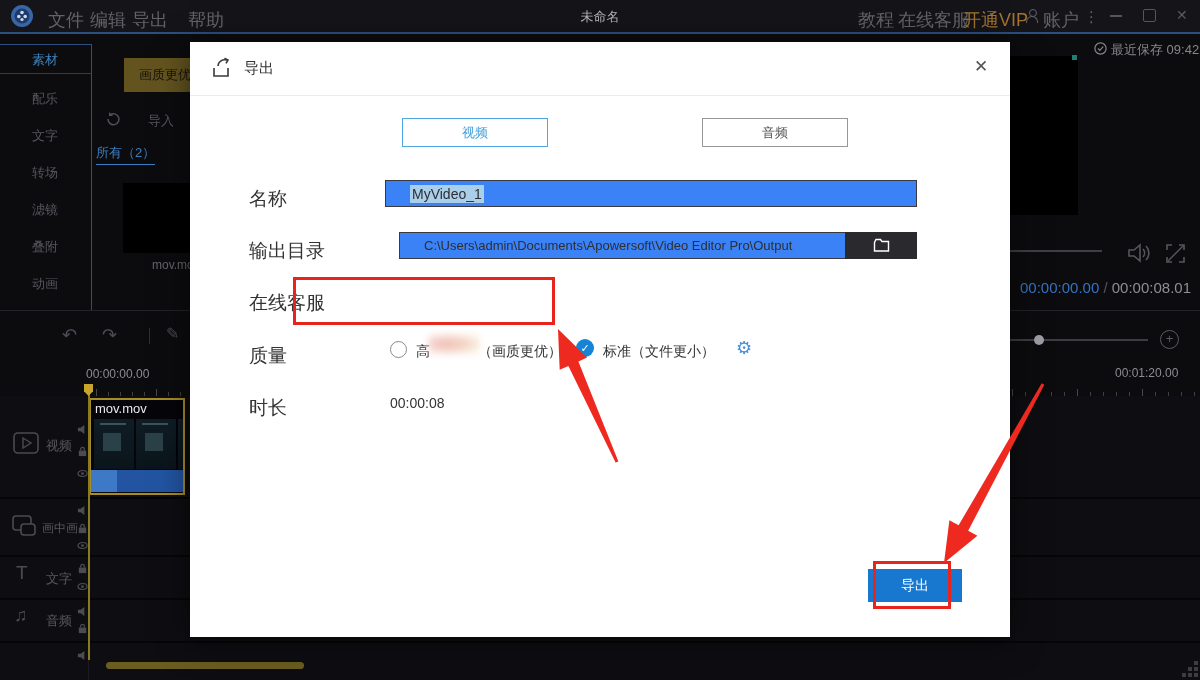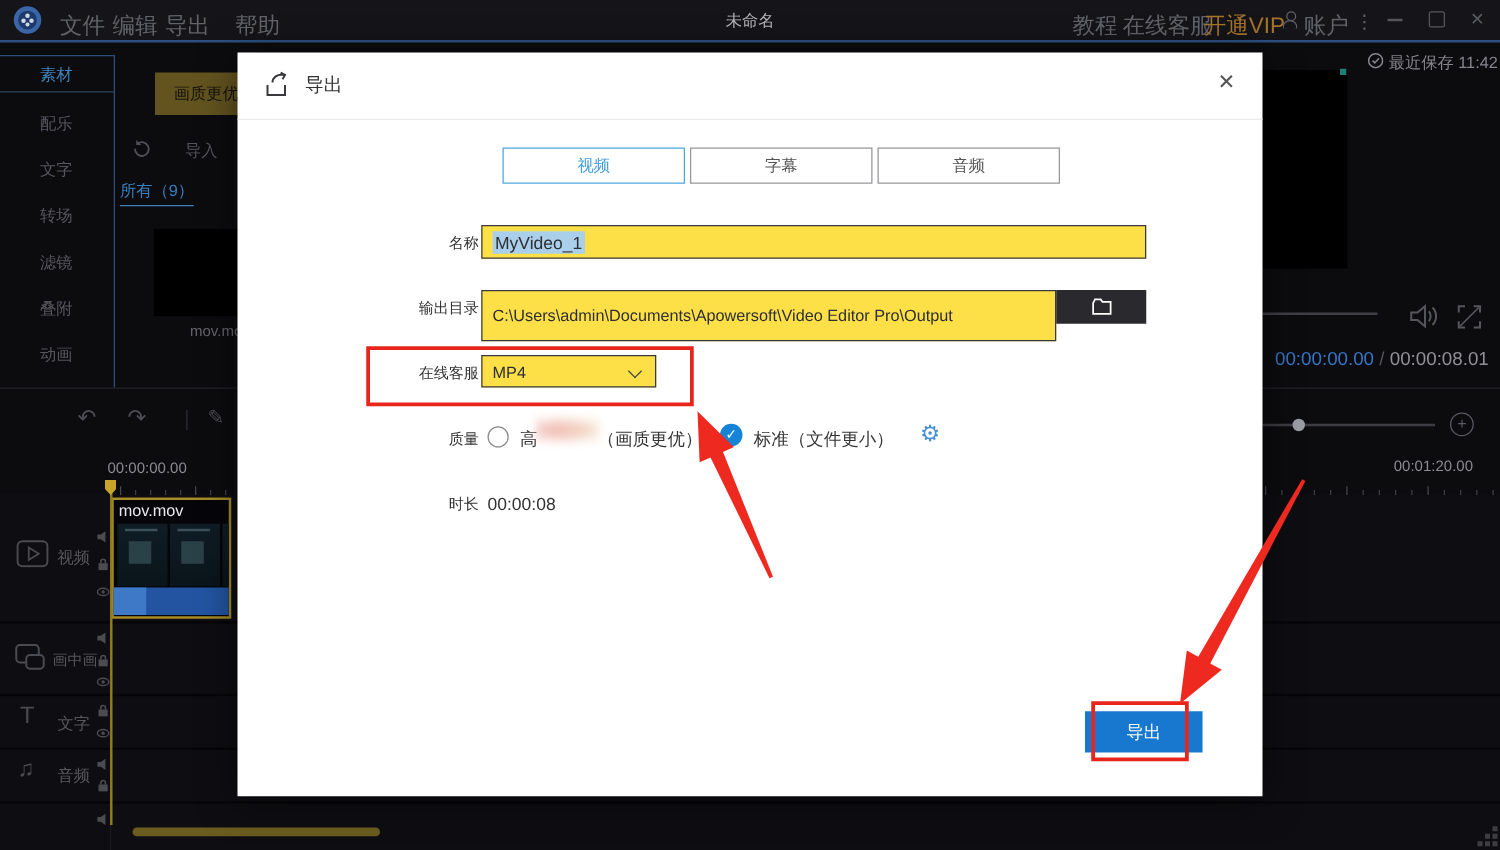--- a/index.html
+++ b/index.html
@@ -68,23 +68,23 @@
   .ticks i.major{height:7px;background:#46464e;}
   
   .dialog{left:190px;top:42px;width:820px;height:595px;background:#fff;z-index:10;
           box-shadow:0 4px 30px rgba(0,0,0,.55);}
   .dlg-divider{left:0;top:53px;width:820px;height:1px;background:#ececef;}
   .dlg-title{left:54px;top:17px;font-size:15px;color:#333;}
   .dlg-close{left:784px;top:14px;font-size:17px;color:#555;}
   .tab{top:76px;width:146px;height:29px;box-sizing:border-box;border:1px solid #96969b;
        font-size:13px;color:#555;text-align:center;line-height:27px;background:#fff;}
   .tab.active{border-color:#4ea6e2;color:#3f9edb;}
-  .flabel{left:83px;width:110px;text-align:right;font-size:12px;color:#333;}
-  .tinput{box-sizing:border-box;border:1px solid #3a3a3e;background:#fde047;font-size:13px;color:#2e2e32;
-          display:flex;align-items:center;padding:0 8px;}
+  .flabel{left:59px;width:110px;text-align:left;font-size:19px;color:#333;}
+  .tinput{box-sizing:border-box;border:1px solid #3a3a3e;background:#3b82f6;font-size:13px;color:#2e2e32;
+          display:flex;align-items:center;padding:0 24px;}
   .sel{background:#a9cfeb;font-size:14px;padding:1px 2px;}
   .folderbtn{left:655px;top:190px;width:72px;height:27px;background:#2a2a2e;display:flex;
              align-items:center;justify-content:center;}
   .chev{position:absolute;right:12px;top:8px;width:7px;height:7px;border-right:1.5px solid #444;
         border-bottom:1.5px solid #444;transform:rotate(45deg);}
   .radio-off{left:200px;top:299px;width:15px;height:15px;border:1.5px solid #8a8a90;border-radius:50%;}
   .radio-on{left:386px;top:297px;width:18px;height:18px;border-radius:50%;background:#1583d6;
             color:#fff;font-size:11px;line-height:18px;text-align:center;}
   .qtext{top:301px;font-size:14px;color:#333;}
   .blob{left:238px;top:289px;width:52px;height:26px;filter:blur(3px);
@@ -145,21 +145,21 @@
   <div class="abs side-item" style="top:201px">滤镜</div>
   <div class="abs side-item" style="top:238px">叠附</div>
   <div class="abs side-item" style="top:275px">动画</div>
 
   <div class="abs localbtn">画质更优</div>
   <svg class="abs" style="left:104px;top:110px" width="18" height="18" viewBox="0 0 18 18">
     <path d="M4 9a5.5 5.5 0 1 0 2-4" fill="none" stroke="#4f4f55" stroke-width="1.5"></path>
     <path d="M5 2v4h4z" fill="#4f4f55"></path>
   </svg>
   <div class="abs importtxt">导入</div>
-  <div class="abs alllink">所有（9）</div>
+  <div class="abs alllink">所有（2）</div>
   <div class="abs libthumb"></div>
   <div class="abs libname">mov.mov</div>
 
   <div class="abs hdiv"></div>
   <div class="abs tool" style="left:62px">↶</div>
   <div class="abs tool" style="left:102px">↷</div>
   <div class="abs tooldiv"></div>
   <div class="abs tool" style="left:166px;font-size:16px">✎</div>
   <div class="abs ttime" style="left:86px;top:367px">00:00:00.00</div>
 
@@ -280,21 +280,21 @@
       <b style="left:12px;top:6px"></b>
     <b style="left:0;top:12px"></b>
       <b style="left:6px;top:12px"></b>
       <b style="left:12px;top:12px"></b>
   </div>
 
   <svg class="abs" style="left:1094px;top:42px" width="13" height="13" viewBox="0 0 13 13">
     <circle cx="6.5" cy="6.5" r="5.6" fill="none" stroke="#85858b" stroke-width="1.2"></circle>
     <path d="M4 6.5l1.8 1.8L9.2 4.6" fill="none" stroke="#85858b" stroke-width="1.2"></path>
   </svg>
-  <div class="abs saved" style="left:1111px;top:41px">最近保存 11:42</div>
+  <div class="abs saved" style="left:1111px;top:41px">最近保存 09:42</div>
   <div class="abs preview"></div>
   <div class="abs tealdot"></div>
   <div class="abs seekline"></div>
   <svg class="abs" style="left:1126px;top:241px" width="26" height="24" viewBox="0 0 26 24">
     <path d="M3 9h5l6-5v16l-6-5H3z" fill="none" stroke="#55555c" stroke-width="1.6"></path>
     <path d="M17 8a6 6 0 0 1 0 8M20 5a10 10 0 0 1 0 14" fill="none" stroke="#55555c" stroke-width="1.6"></path>
   </svg>
   <svg class="abs" style="left:1165px;top:243px" width="21" height="21" viewBox="0 0 21 21">
     <path d="M2 7V2h5M14 2h5v5M19 14v5h-5M7 19H2v-5" fill="none" stroke="#55555c" stroke-width="1.6"></path>
     <path d="M3 18L18 3" stroke="#55555c" stroke-width="1.4"></path>
@@ -313,43 +313,38 @@
     <svg class="abs" style="left:21px;top:14px" width="24" height="24" viewBox="0 0 24 24">
       <path d="M3 12v8h14v-8" fill="none" stroke="#3a3a3e" stroke-width="1.6"></path>
       <path d="M7 10c0-4 4-7 9-6" fill="none" stroke="#3a3a3e" stroke-width="1.6"></path>
       <path d="M13.5 2.2L17 4l-2 3.4" fill="none" stroke="#3a3a3e" stroke-width="1.6"></path>
     </svg>
     <div class="abs dlg-title">导出</div>
     <div class="abs dlg-close">✕</div>
     <div class="abs dlg-divider"></div>
 
     <div class="abs tab active" style="left:212px">视频</div>
-    <div class="abs tab" style="left:362px">字幕</div>
     <div class="abs tab" style="left:512px">音频</div>
 
     <div class="abs flabel" style="top:144px">名称</div>
     <div class="abs tinput" style="left:195px;top:138px;width:532px;height:27px">
       <span class="sel">MyVideo_1</span>
     </div>
 
     <div class="abs flabel" style="top:196px">输出目录</div>
-    <div class="abs tinput" style="left:195px;top:190px;width:460px;height:41px">
+    <div class="abs tinput" style="left:209px;top:190px;width:460px;height:27px">
       <span>C:\Users\admin\Documents\Apowersoft\Video Editor Pro\Output</span>
     </div>
     <div class="abs folderbtn">
       <svg width="17" height="15" viewBox="0 0 17 15">
         <path d="M1.5 4.5V13h14V3.5H9L7.5 1.5H3z" fill="none" stroke="#fff" stroke-width="1.4"></path>
       </svg>
     </div>
 
     <div class="abs flabel" style="top:248px">在线客服</div>
-    <div class="abs tinput" style="left:195px;top:242px;width:140px;height:26px">
-      <span>MP4</span>
-      <span class="chev"></span>
-    </div>
 
     <div class="abs flabel" style="top:301px">质量</div>
     <div class="abs radio-off"></div>
     <div class="abs qtext" style="left:226px">高</div>
     <div class="abs blob"></div>
     <div class="abs qtext" style="left:288px">（画质更优）</div>
     <div class="abs radio-on"><span>✓</span></div>
     <div class="abs qtext" style="left:413px">标准（文件更小）</div>
     <div class="abs gear">⚙</div>
 

